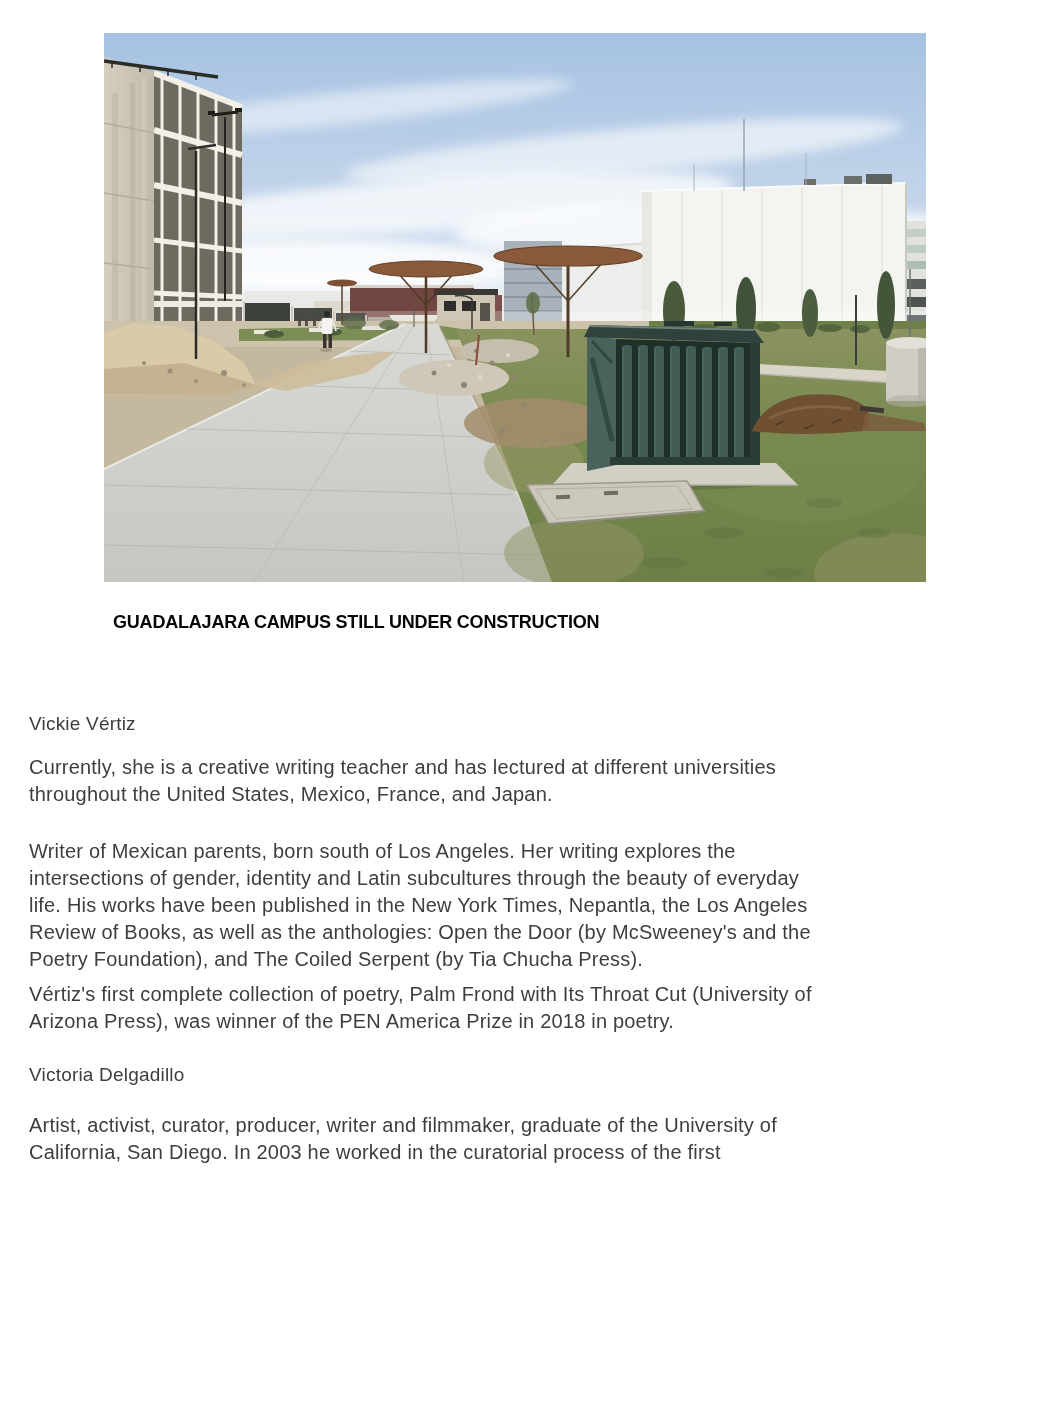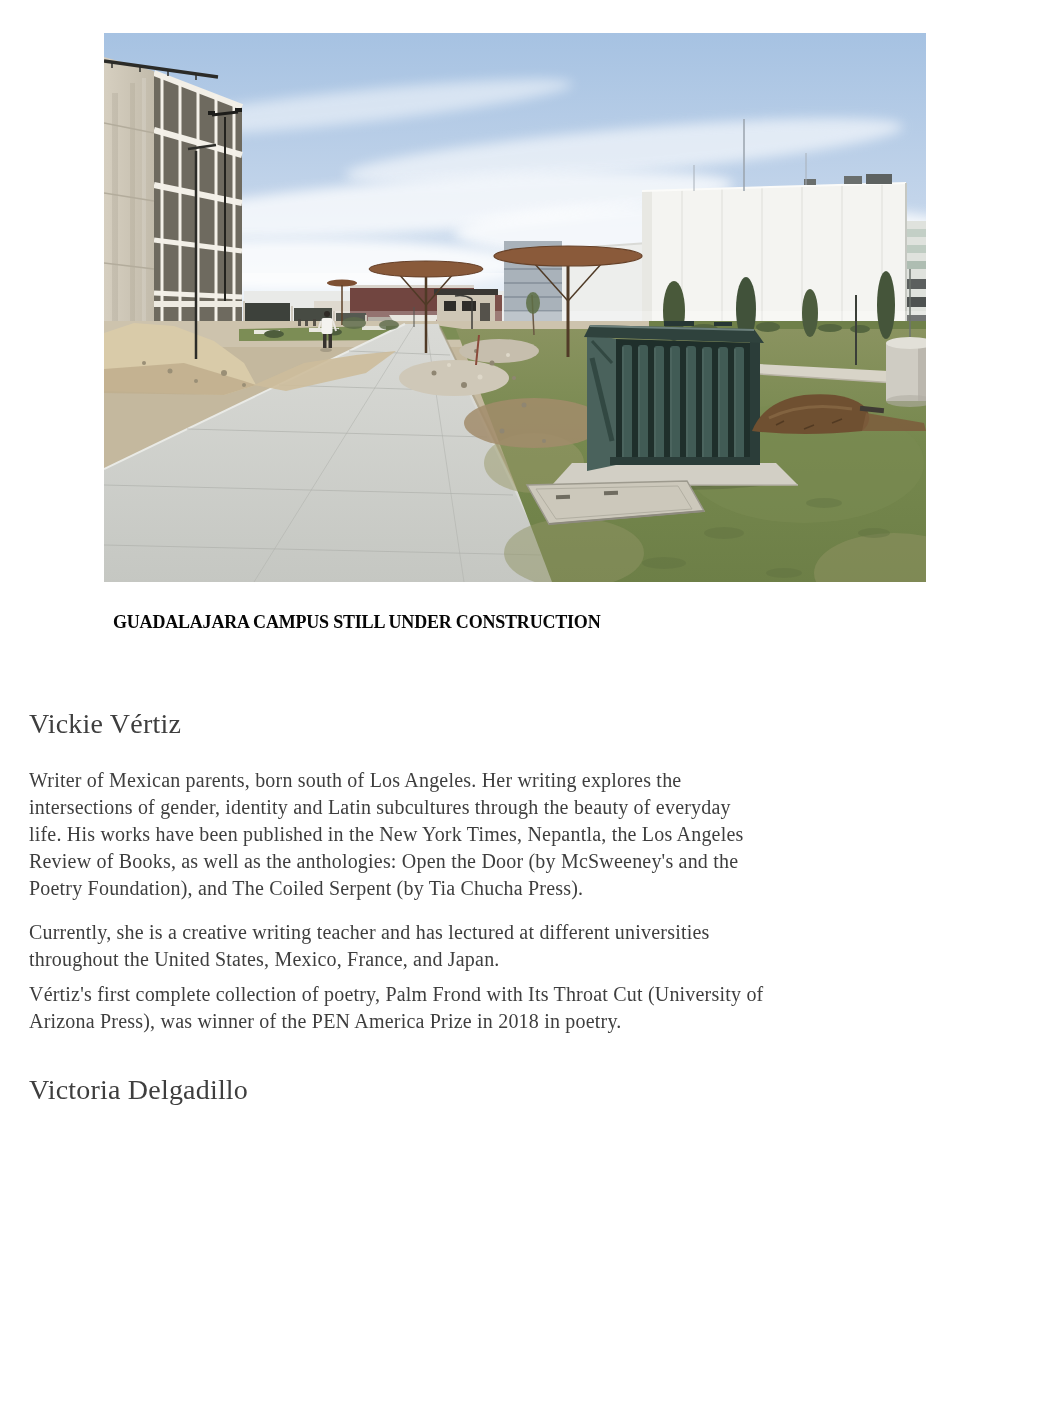--- a/index.html
+++ b/index.html
@@ -1,39 +1,39 @@
 <!DOCTYPE html>
 <html><head>
 <meta charset="utf-8">
 <style>
   html,body{margin:0;padding:0;background:#ffffff;}
   .page{
     width:1039px;height:1428px;background:#ffffff;overflow:hidden;position:relative;
-    font-family:Liberation Serif, serif;
+    font-family:Liberation Sans, sans-serif;
   }
   .photo{margin:33px 0 0 104px;width:822px;height:549px;padding:0;display:block;}
   .photo svg{display:block;width:822px;height:549px;}
   .caption{
     margin:29px 0 0 113px;font-size:18px;font-weight:700;color:#060606;
     letter-spacing:-0.2px;line-height:22px;
   }
   .para{
     margin:0 25px 0 29px;font-size:20px;line-height:27px;color:#3e3e3e;
     letter-spacing:0.2px;white-space:pre-line;font-weight:400;
   }
   .author{
-    margin:0 25px 0 29px;font-size:28px;line-height:26px;color:#3e3e3e;
+    margin:0 25px 0 29px;font-size:19px;line-height:26px;color:#3e3e3e;
     letter-spacing:0.2px;font-weight:400;
   }
   .intro{margin-top:74px;}
   .a1{margin-top:78px;}
   .p2{margin-top:30px;}
   .p3{margin-top:17px;}
   .p4{margin-top:8px;}
-  .a2{margin-top:42px;}
+  .a2{margin-top:27px;}
   .p5{margin-top:24px;}
 </style>
 </head>
 <body>
 
 <div class="page">
 
   <figure class="photo">
     <svg viewBox="0 0 822 549" preserveAspectRatio="none">
       <defs>
@@ -380,26 +380,28 @@
         <rect x="209" y="286" width="3" height="7"></rect>
       </g>
     </svg>
   </figure>
 
   <h2 class="caption">GUADALAJARA CAMPUS STILL UNDER CONSTRUCTION</h2>
 
 
   <h3 class="author a1">Vickie Vértiz</h3>
 
+  <p class="para p3">Currently, she is a creative writing teacher and has lectured at different universities
+throughout the United States, Mexico, France, and Japan.</p>
   <p class="para p2">Writer of Mexican parents, born south of Los Angeles. Her writing explores the
 intersections of gender, identity and Latin subcultures through the beauty of everyday
 life. His works have been published in the New York Times, Nepantla, the Los Angeles
 Review of Books, as well as the anthologies: Open the Door (by McSweeney's and the
 Poetry Foundation), and The Coiled Serpent (by Tia Chucha Press).</p>
-  <p class="para p3">Currently, she is a creative writing teacher and has lectured at different universities
-throughout the United States, Mexico, France, and Japan.</p>
   <p class="para p4">Vértiz's first complete collection of poetry, Palm Frond with Its Throat Cut (University of
 Arizona Press), was winner of the PEN America Prize in 2018 in poetry.</p>
 
   <h3 class="author a2">Victoria Delgadillo</h3>
 
+  <p class="para p5">Artist, activist, curator, producer, writer and filmmaker, graduate of the University of
+California, San Diego. In 2003 he worked in the curatorial process of the first</p>
 
 </div>
 
 </body></html>

